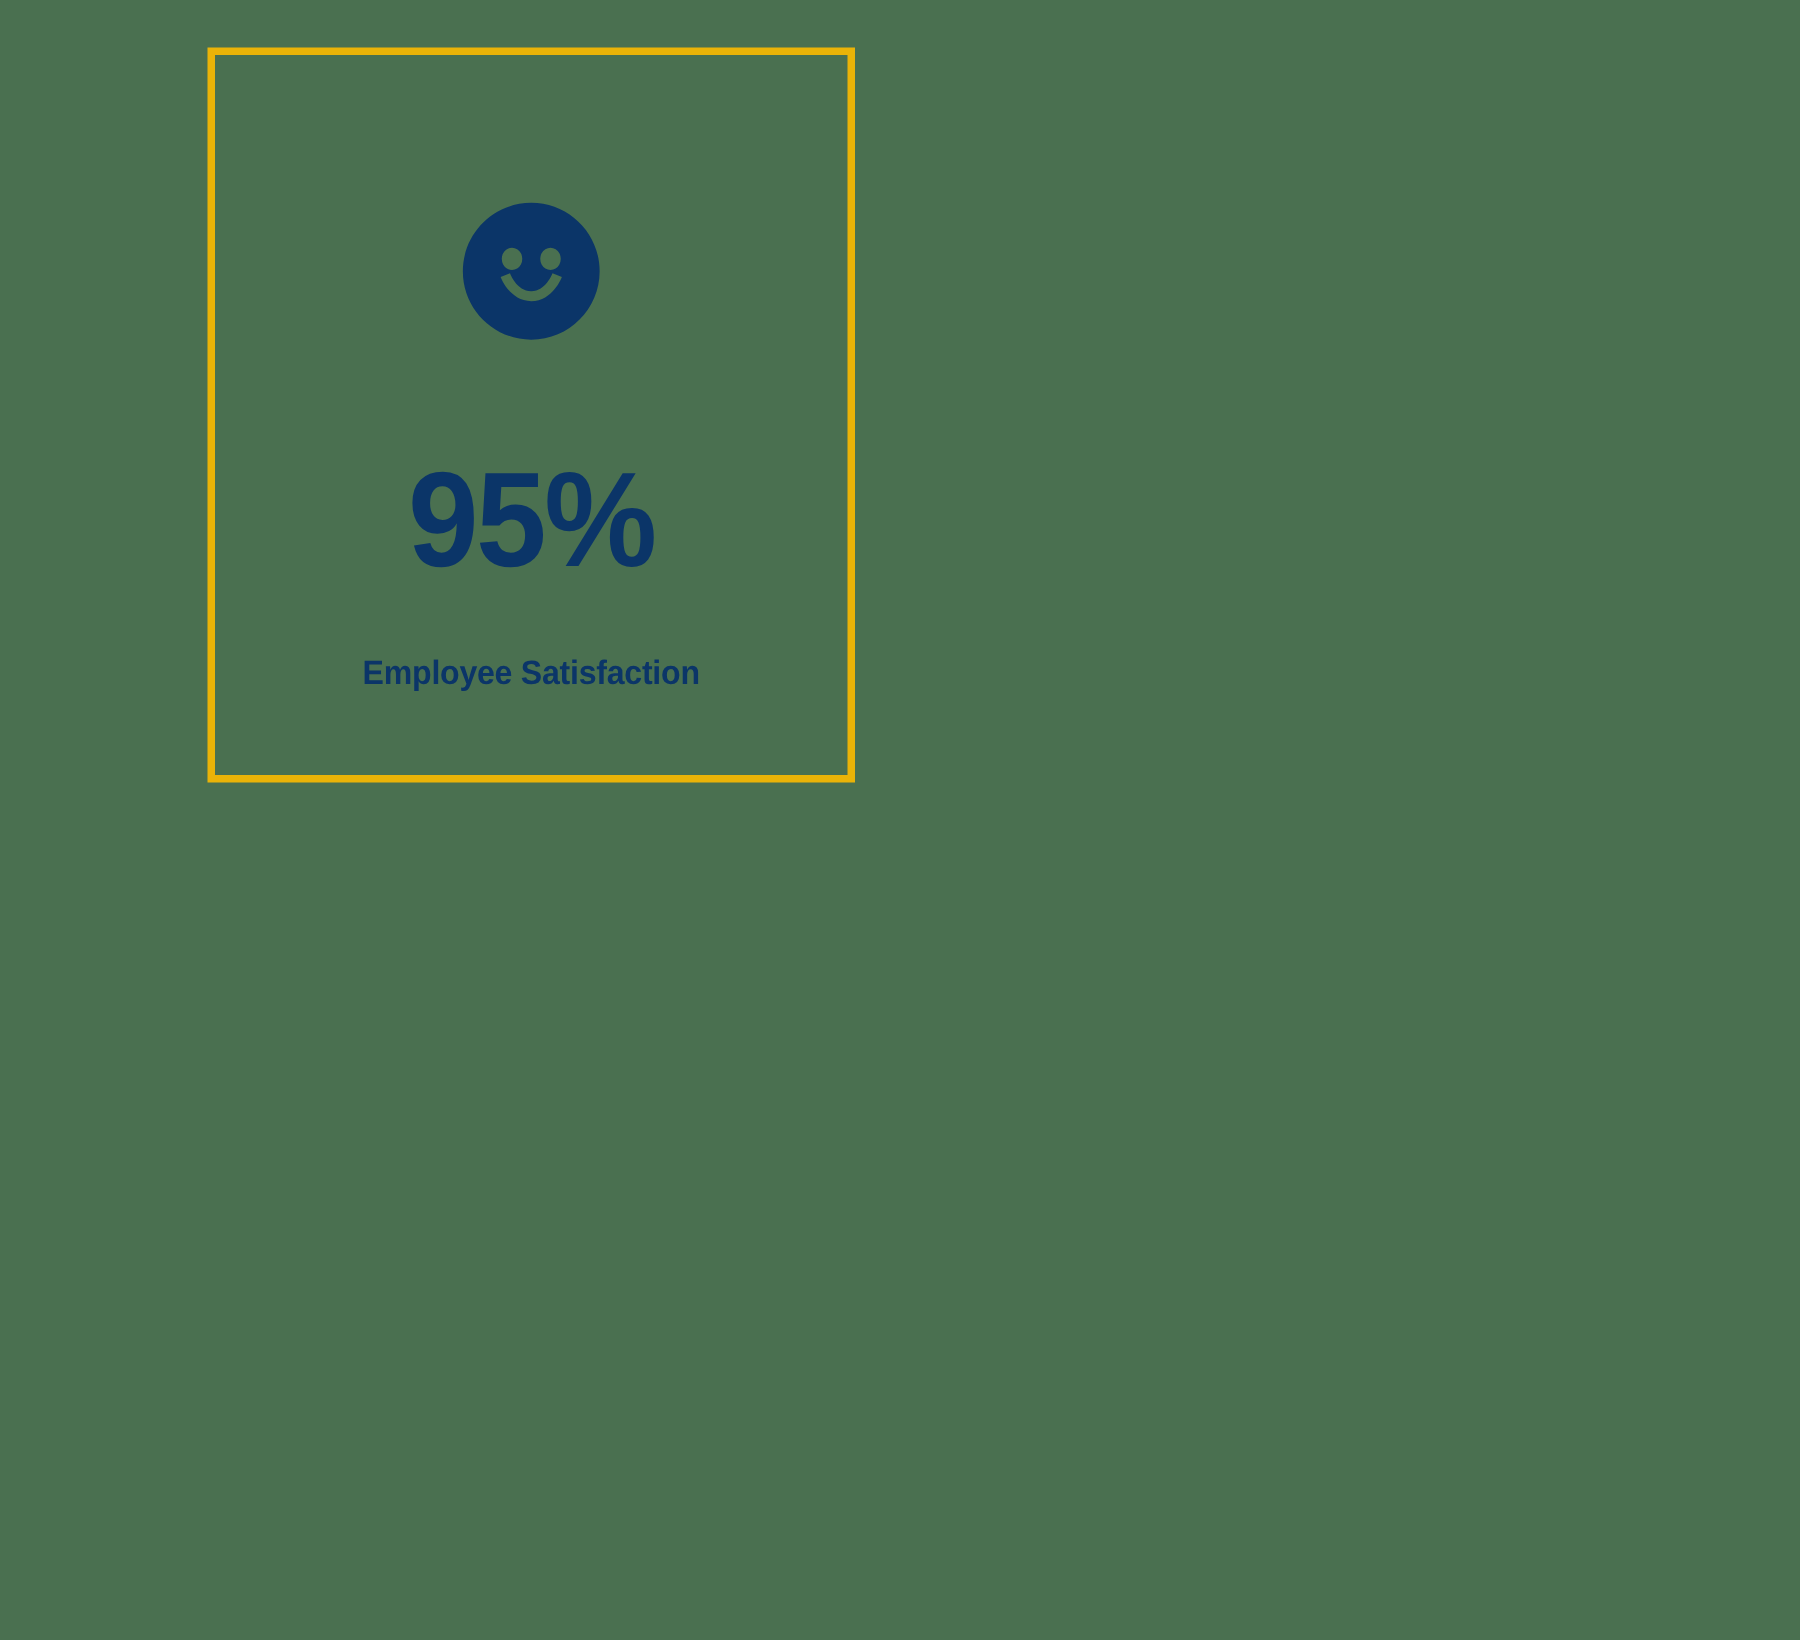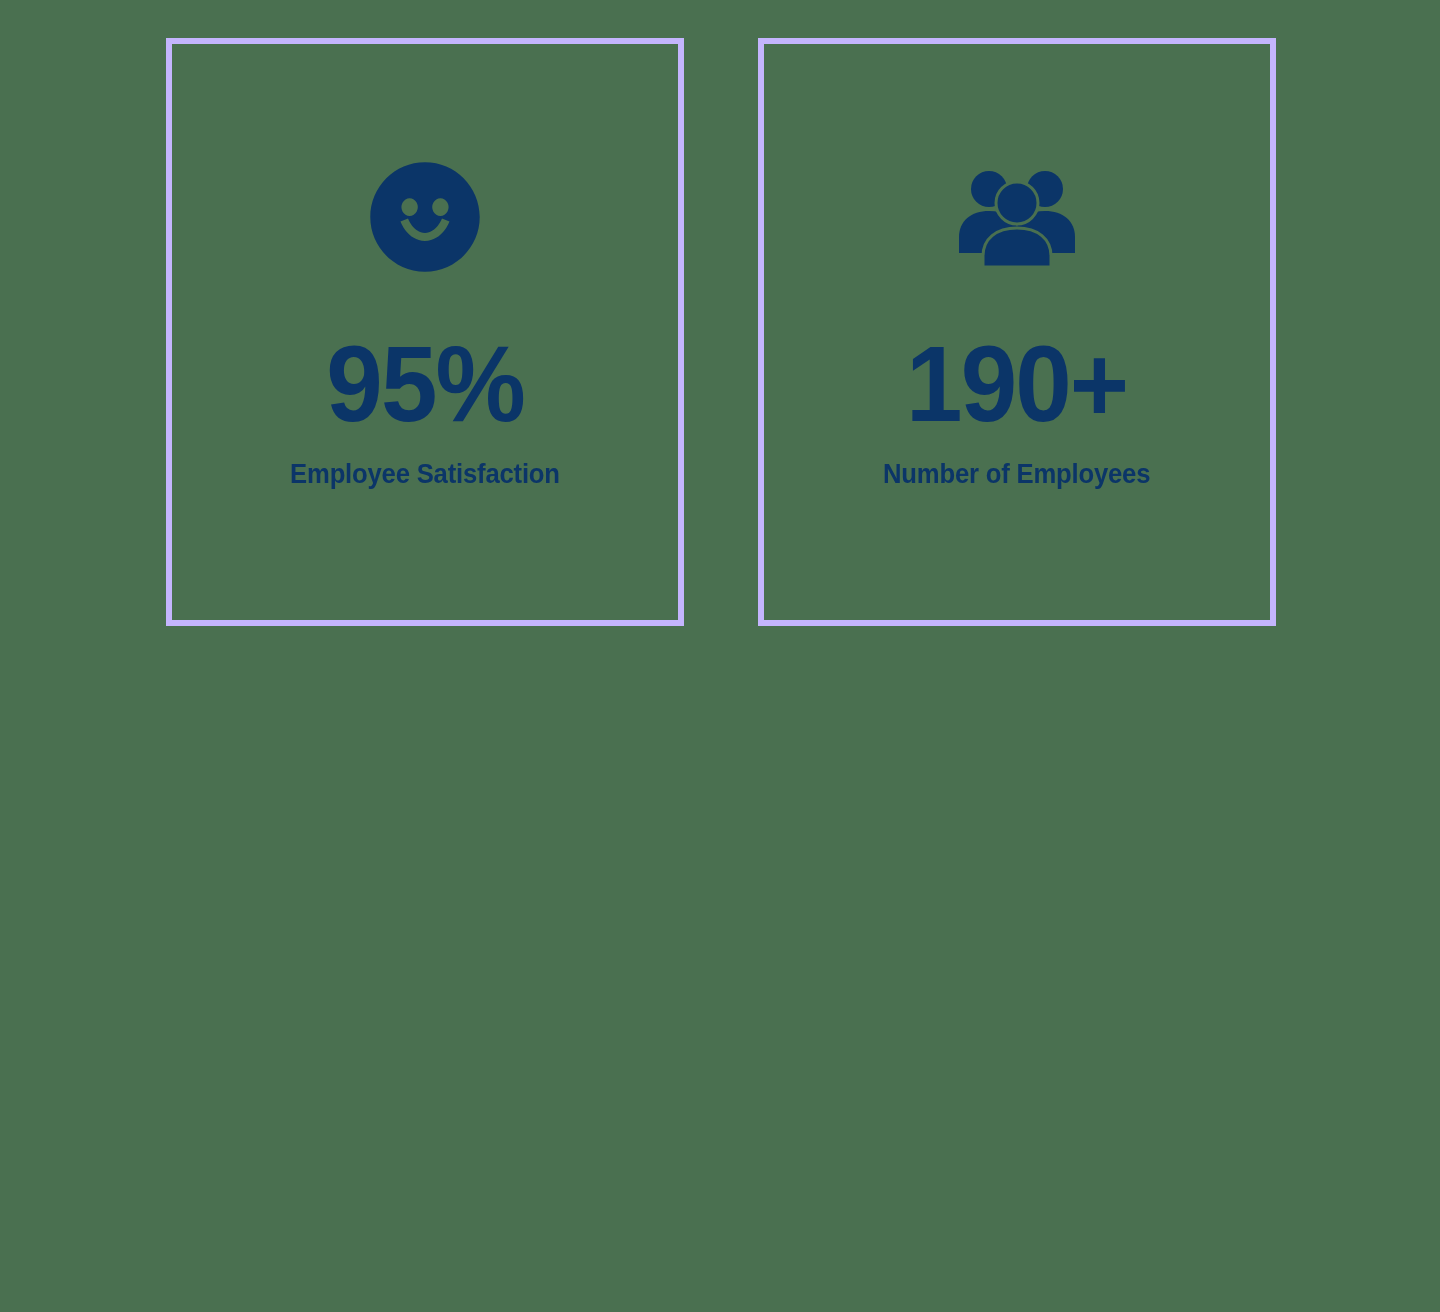--- a/index.html
+++ b/index.html
@@ -23,25 +23,26 @@
     width: 1110px;
     height: 1232px;
     display: grid;
     grid-template-columns: 518px 518px;
     grid-template-rows: 588px 582px;
     column-gap: 74px;
     row-gap: 62px;
   }
 
   .stat-card {
-    border: 6px solid #c4b5fd;
+    border: 6px solid #eab308;
     display: flex;
     flex-direction: column;
     align-items: center;
     background: transparent;
+    gap: 32px;
   }
 
   
   .stat-card.r1 .card-icon  { margin-top: 108px; }
   .stat-card.r1 .card-value { margin-top: 48px; }
   .stat-card.r1 .card-label { margin-top: 22px; }
 
   
   .stat-card.r2 .card-icon  { margin-top: 108px; }
   .stat-card.r2 .card-value { margin-top: 42px; }
@@ -104,35 +105,16 @@
           c0 0 -4.6 12.6 -14.9 12.6
           c -10.3 0 -14.9 -12.6 -14.9 -12.6
           Z
         "></path>
       </svg>
     </div>
     <div class="card-value">95%</div>
     <div class="card-label">Employee Satisfaction</div>
   </div>
 
-  <div class="stat-card r1">
-    <div class="card-icon">
-      <svg width="128" height="100" viewBox="0 0 128 100" aria-hidden="true">
-        <g fill="#0b3568">
-
-          <circle cx="36" cy="22" r="18"></circle>
-          <path d="M36 44 C18 44 6 54 6 70 L6 86 L66 86 L66 70 C66 54 54 44 36 44 Z"></path>
-
-          <circle cx="92" cy="22" r="18"></circle>
-          <path d="M92 44 C74 44 62 54 62 70 L62 86 L122 86 L122 70 C122 54 110 44 92 44 Z"></path>
-
-          <circle cx="64" cy="36" r="21" stroke="#4a7050" stroke-width="3"></circle>
-          <path d="M64 61 C43 61 30 72 30 89 L30 100 L98 100 L98 89 C98 72 85 61 64 61 Z" stroke="#4a7050" stroke-width="3"></path>
-        </g>
-      </svg>
-    </div>
-    <div class="card-value">190+</div>
-    <div class="card-label">Number of Employees</div>
-  </div>
 
 
 
 </div>
 
 </body></html>

